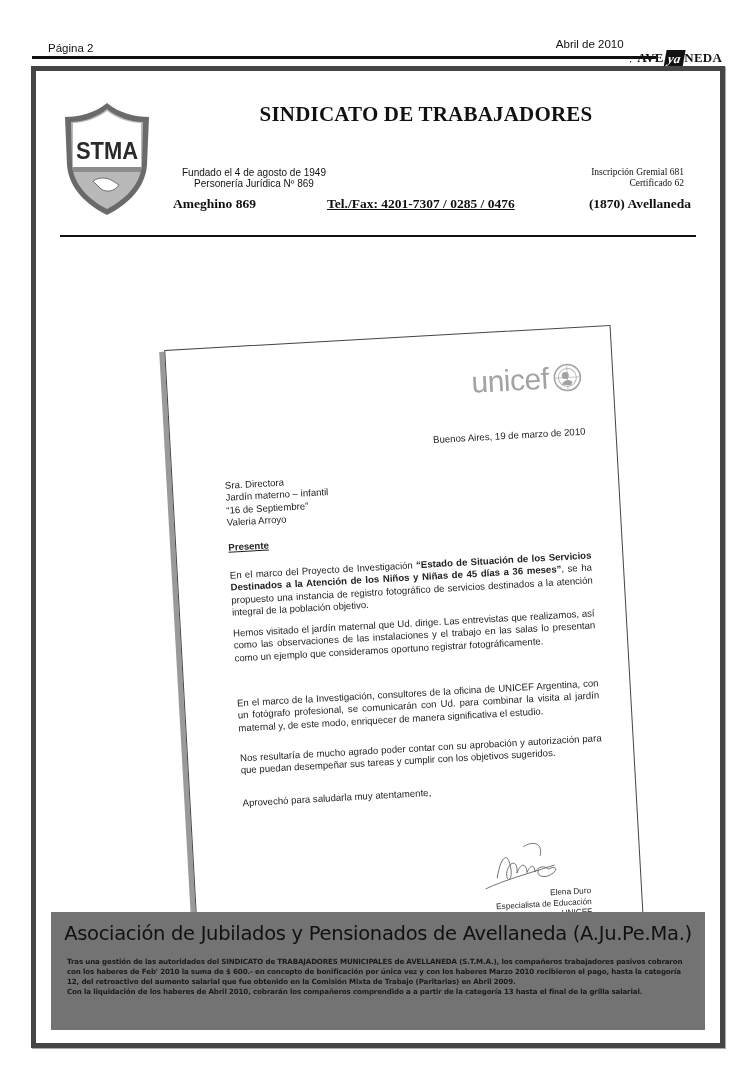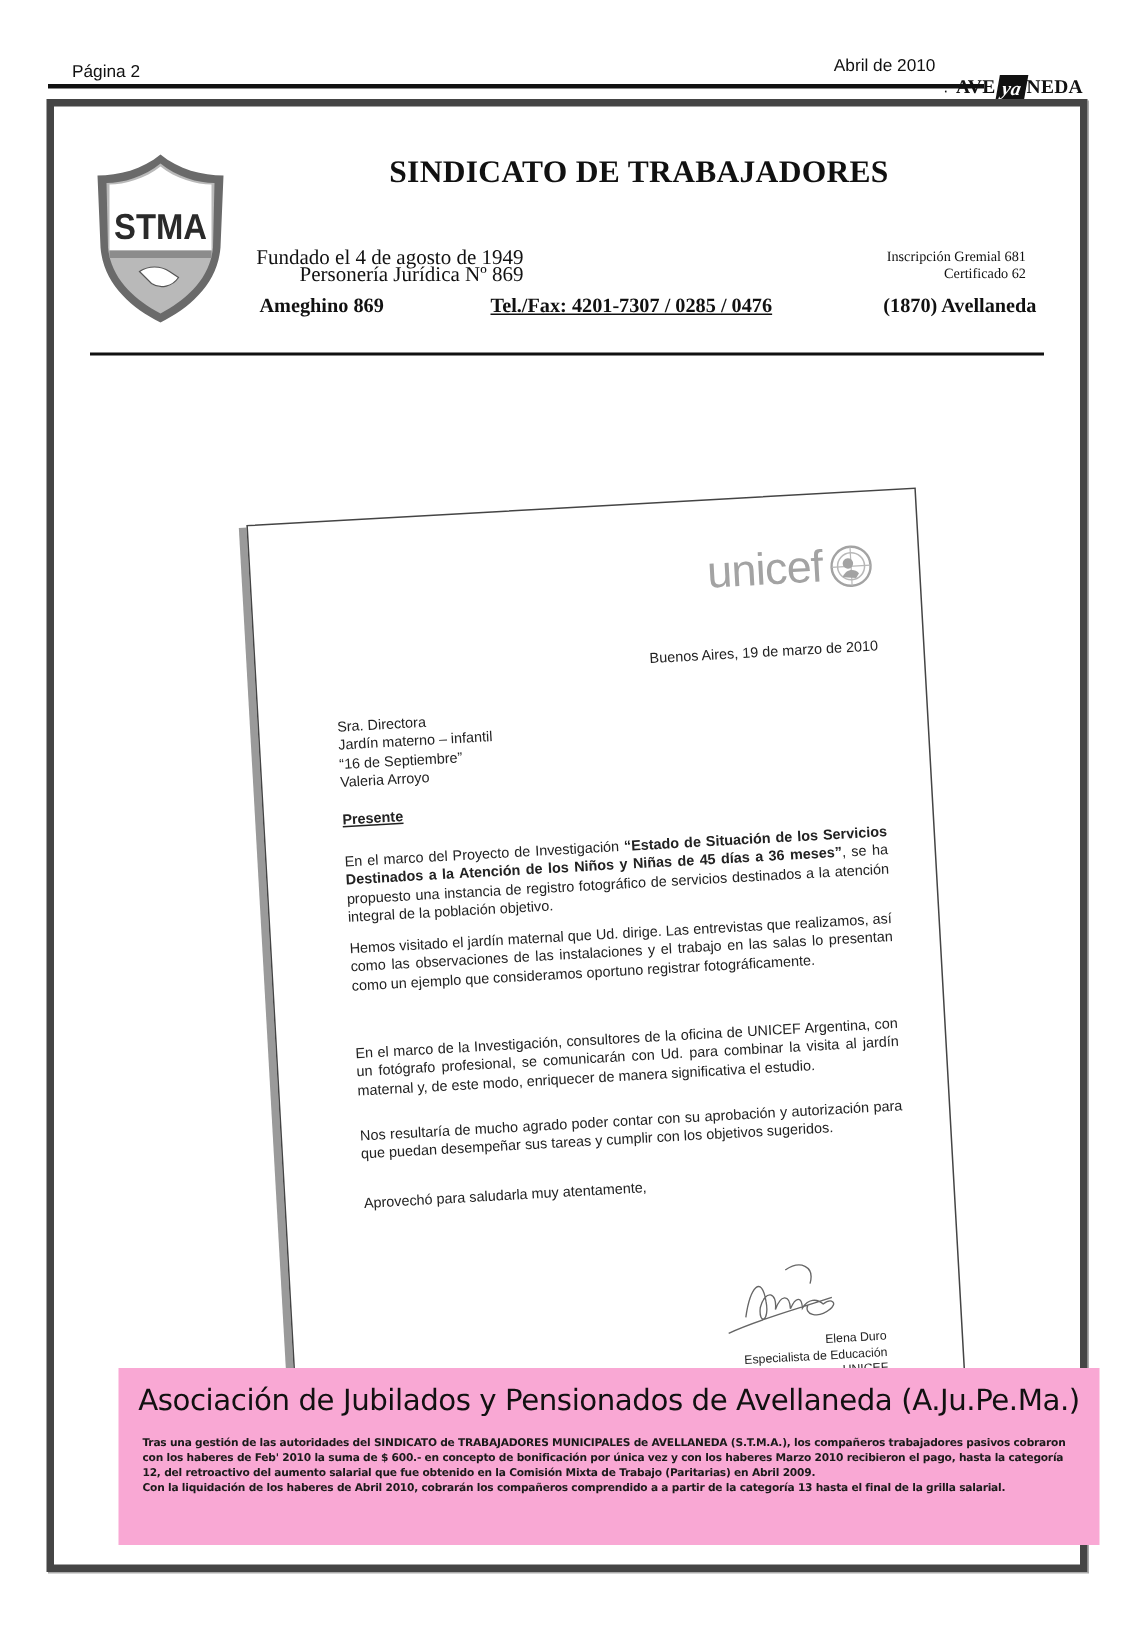--- a/index.html
+++ b/index.html
@@ -14,21 +14,21 @@
   .logo-ave { font-family: "Liberation Serif", serif; font-weight: bold; font-size: 13px; letter-spacing: 0.2px; display: flex; }
   .logo-ya { background: #111; color: #fff; font-style: italic; font-family: "Liberation Serif", serif; font-weight: bold; font-size: 13px; padding: 0 3px; margin: 0 1px; transform: skewX(-10deg); line-height: 18px; display: inline-block; }
   .top-rule { position: absolute; left: 32px; top: 56px; width: 624px; height: 3px; background: #111; }
 
   
   .frame { position: absolute; left: 31px; top: 66px; width: 684px; height: 972px; border: 5px solid #454545; box-shadow: 1px 1px 0 #aaa; background: #fff; }
 
   
   .shield { position: absolute; left: 27px; top: 30px; width: 88px; height: 116px; }
   .union-title { position: absolute; left: 160px; top: 32px; width: 460px; text-align: center; font-family: "Liberation Serif", serif; font-weight: bold; font-size: 21px; line-height: 22px; letter-spacing: 0.2px; }
-  .founded { position: absolute; left: 123px; top: 96px; width: 190px; text-align: right; font-family: Liberation Serif, serif; font-size: 14px; line-height: 11px; }
+  .founded { position: absolute; left: 123px; top: 96px; width: 190px; text-align: center; font-family: Liberation Sans, sans-serif; font-size: 10px; line-height: 11px; }
   .registration { position: absolute; left: 508px; top: 96px; width: 140px; text-align: right; font-family: "Liberation Serif", serif; font-size: 9.5px; line-height: 11px; }
   .contact-row { position: absolute; left: 125px; top: 125px; width: 530px; height: 18px; font-family: "Liberation Serif", serif; font-weight: bold; font-size: 13.5px; }
   .contact-row span { position: absolute; top: 0; white-space: nowrap; }
   .addr { left: 12px; }
   .tel { left: 166px; text-decoration: underline; }
   .city { right: 0; }
   .letterhead-rule { position: absolute; left: 24px; top: 164px; width: 636px; height: 2px; background: #111; }
 
   
   .letter-shadow { position: absolute; left: 140px; top: 268px; width: 447px; height: 614px; background: #9a9a9a; transform: rotate(-3.2deg); transform-origin: 50% 50%; }
@@ -42,21 +42,21 @@
   .para { position: absolute; left: 52px; width: 362px; text-align: justify; }
   .p1 { top: 222px; }
   .p2 { top: 280px; }
   .p3 { top: 350px; }
   .p4 { top: 405px; }
   .p5 { top: 450px; }
   .signature { position: absolute; left: 280px; top: 505px; width: 100px; height: 60px; }
   .signer { position: absolute; right: 50px; top: 558px; text-align: right; font-size: 8.2px; line-height: 10.5px; }
 
   
-  .ajupema { position: absolute; left: 15px; top: 841px; width: 654px; height: 118px; background: #f9a8d4; margin-left: 28px; }
+  .ajupema { position: absolute; left: 15px; top: 841px; width: 654px; height: 118px; background: #737373; }
   .ajupema-title { position: absolute; left: 0; top: 10px; width: 100%; text-align: center; font-family: "DejaVu Sans", sans-serif; font-size: 19.5px; letter-spacing: -0.3px; color: #111; }
   .ajupema-body { position: absolute; left: 16px; top: 45px; width: 624px; font-family: "DejaVu Sans", sans-serif; font-size: 7.1px; line-height: 10px; font-weight: bold; color: #1a1a1a; letter-spacing: -0.15px; }
   .ajupema-body p { margin: 0; }
 </style>
 </head>
 <body>
 
 <div class="running-header">
   <span class="page-num">Página 2</span>
   <div class="date-logo">

